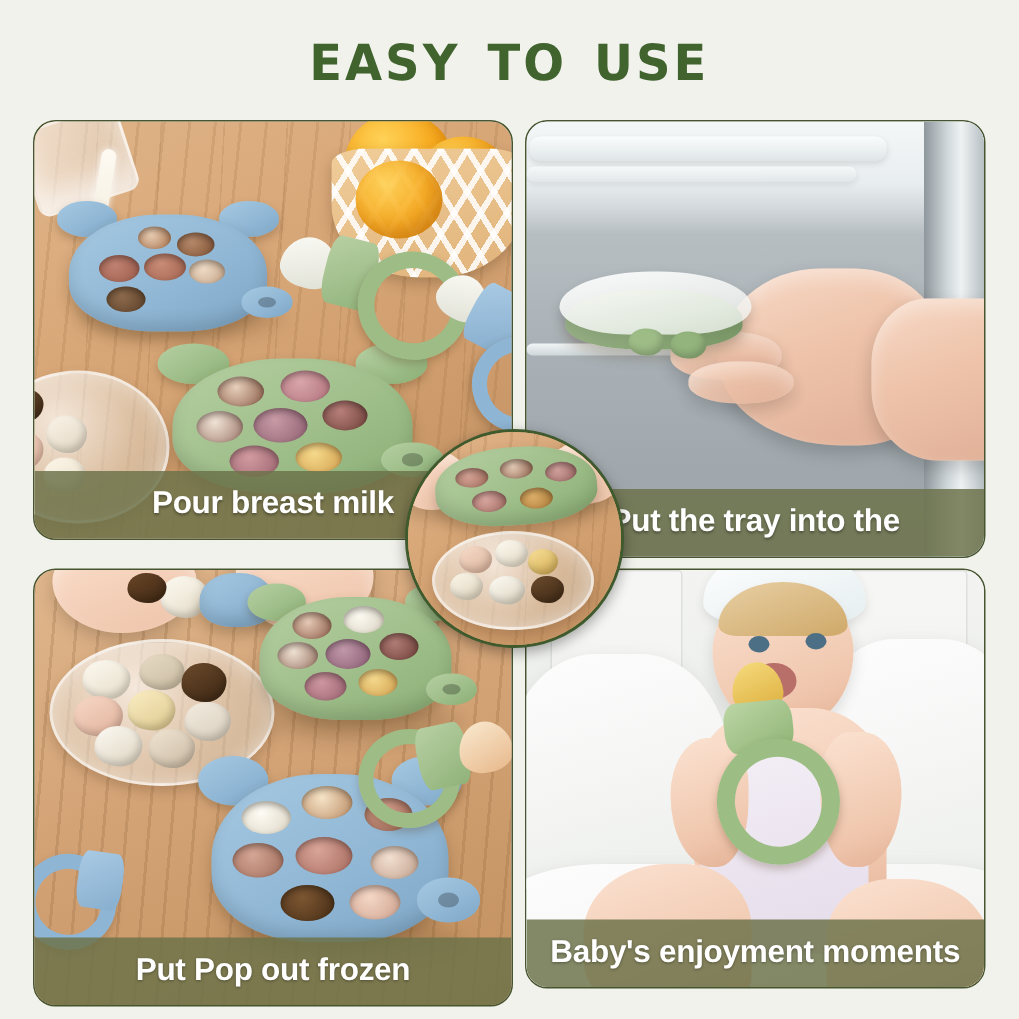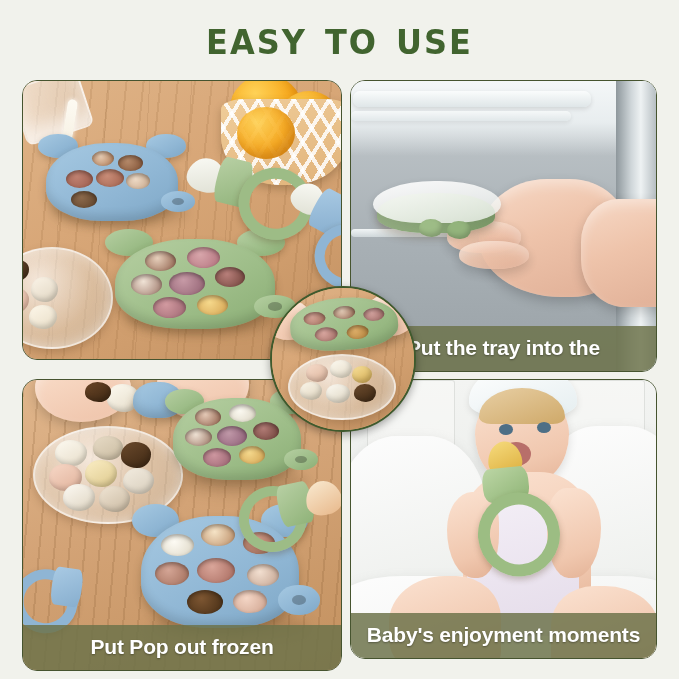--- a/index.html
+++ b/index.html
@@ -279,20 +279,21 @@
         <div class="collar" style="left:30px;top:8px;width:34px;height:46px;background:linear-gradient(150deg,#b8d0a4,#92b47c);"></div>
         <div class="ring" style="left:56px;top:6px;width:52px;height:50px;border-width:11px;border-color:#9dbc86;background:transparent;"></div>
       </div>
 
       <div class="feeder" style="left:258px;top:108px;width:82px;height:70px;transform:rotate(28deg);">
         <div class="nip" style="left:0;top:4px;width:34px;height:30px;background:linear-gradient(160deg,#fbfbf6,#dfe0d4);"></div>
         <div class="collar" style="left:26px;top:0px;width:32px;height:42px;background:linear-gradient(150deg,#a9cae4,#87aece);"></div>
         <div class="ring" style="left:46px;top:20px;width:44px;height:44px;border-width:10px;border-color:#8fb5d4;background:transparent;"></div>
       </div>
     </div>
+    <div class="caption">Pour breast milk</div>
   </div>
 
   <div class="panel p-tr">
     <div class="scene">
       <div class="freezer"></div>
       <div class="frost"></div>
       <div class="frostbar" style="left:2px;top:10px;width:78%;height:16px;"></div>
       <div class="frostbar" style="left:0;top:30px;width:72%;height:10px;opacity:.75;"></div>
       <div class="fridgeedge"></div>
       <div class="shelf" style="top:148px;"></div>

